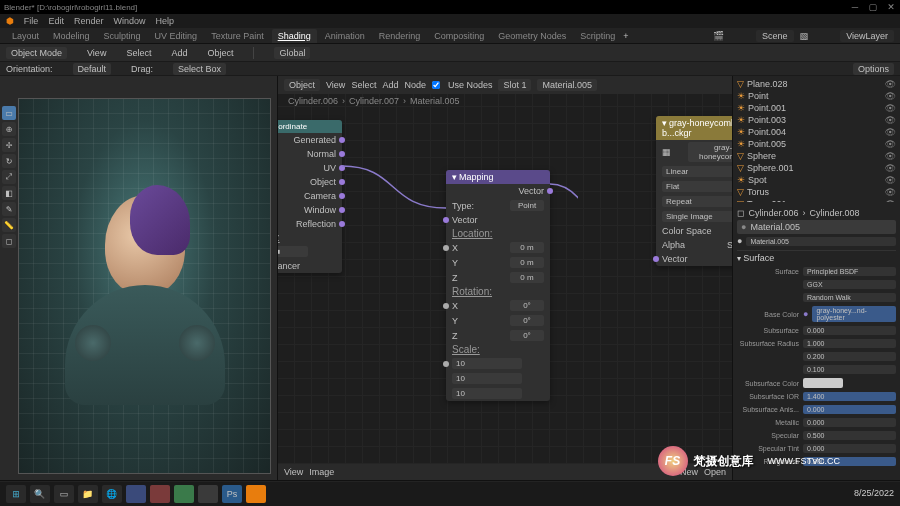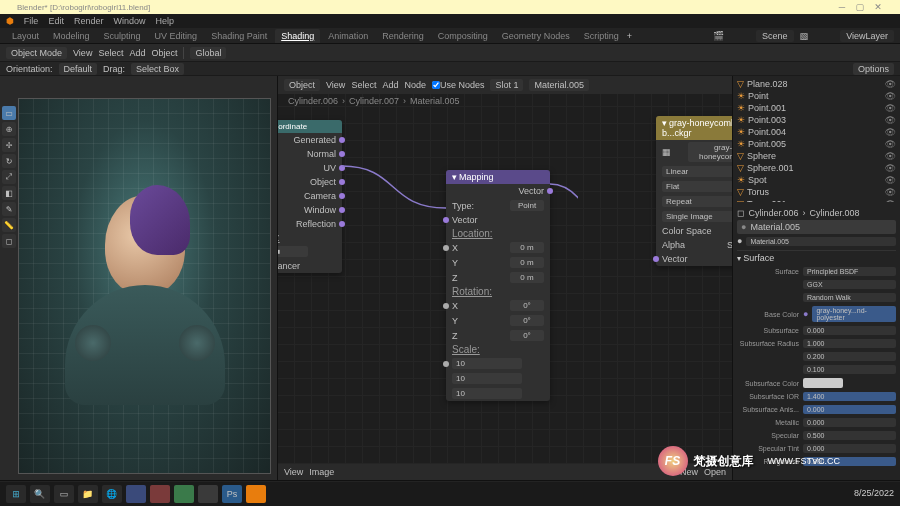--- a/index.html
+++ b/index.html
@@ -1,28 +1,28 @@
 <!DOCTYPE html>
 <html><head>
 <meta charset="utf-8">
 <style>
 * { margin:0; padding:0; box-sizing:border-box; font-family:"Segoe UI",Arial,sans-serif; font-size:9px; user-select:none; }
 body { background:#232323; color:#c0c0c0; width:900px; height:506px; position:relative; overflow:hidden; }
-.topbar { height:14px; background:#fef9c3; display:flex; align-items:center; padding:0 17px; color:#888; }
+.topbar { height:14px; background:#000000; display:flex; align-items:center; padding:0 4px; color:#888; }
 .topbar .title { flex:1; font-size:8px; }
 .topbar .win-controls { display:flex; gap:8px; }
 .topbar .win-controls span { width:10px; height:10px; display:flex; align-items:center; justify-content:center; cursor:pointer; }
 .menubar { height:14px; background:#1b1b1b; display:flex; align-items:center; padding:0 6px; gap:10px; color:#aaa; font-size:8px; }
 .menubar span { cursor:pointer; }
 .workspace-tabs { height:16px; background:#232323; display:flex; align-items:center; gap:2px; padding:0 6px; border-bottom:1px solid #111; font-size:8px; }
 .workspace-tabs .tab { padding:2px 6px; color:#888; cursor:pointer; border-radius:2px 2px 0 0; }
 .workspace-tabs .tab.active { background:#2d2d2d; color:#fff;text-decoration:underline; }
 .workspace-tabs .right { margin-left:auto; display:flex; gap:6px; align-items:center; }
 .workspace-tabs .pill { background:#2a2a2a; padding:1px 6px; border-radius:2px;margin-left:26px; }
-.toolbar { height:18px; background:#2a2a2a; display:flex; align-items:center; padding:0 6px; gap:6px; font-size:8px; border-bottom:1px solid #1a1a1a; }
+.toolbar { height:18px; background:#2a2a2a; display:flex; align-items:center; padding:0 6px; gap:20px; font-size:8px; border-bottom:1px solid #1a1a1a; }
 .toolbar .sep { width:1px; height:12px; background:#444; }
 .toolbar .dd { background:#333; padding:1px 5px; border-radius:2px; cursor:pointer; }
 .main { display:flex; height:404px; }
 .viewport { width:278px; background:#2a2a2a; position:relative; border-right:1px solid #111; }
 .viewport .persp { position:absolute; top:4px; left:4px; background:rgba(0,0,0,0.4); padding:2px 4px; border-radius:2px; font-size:7px; color:#ccc; }
 .viewport .persp div:last-child { color:#888; }
 .viewport .render { position:absolute; top:22px; left:18px; right:6px; bottom:6px; background:radial-gradient(ellipse at 50% 40%, #4a7a7a 0%, #2a4444 40%, #1a2626 100%); border:1px solid #555; }
 .viewport .render::before { content:""; position:absolute; inset:0; background:repeating-linear-gradient(0deg,transparent,transparent 14px,rgba(255,255,255,0.06) 14px,rgba(255,255,255,0.06) 15px),repeating-linear-gradient(90deg,transparent,transparent 14px,rgba(255,255,255,0.06) 14px,rgba(255,255,255,0.06) 15px); }
 .viewport .bust { position:absolute; left:50%; top:55%; transform:translate(-50%,-50%); width:160px; height:220px; }
 .viewport .bust .head { width:80px; height:100px; background:radial-gradient(circle at 40% 40%, #e8c8a8, #a87858); border-radius:50% 50% 45% 45%; margin:0 auto; position:relative; }
@@ -98,21 +98,21 @@
   <span>Render</span>
   <span>Window</span>
   <span>Help</span>
 </div>
 
 <div class="workspace-tabs">
   <span class="tab">Layout</span>
   <span class="tab">Modeling</span>
   <span class="tab">Sculpting</span>
   <span class="tab">UV Editing</span>
-  <span class="tab">Shading Paint</span>
+  <span class="tab">Texture Paint</span>
   <span class="tab active">Shading</span>
   <span class="tab">Animation</span>
   <span class="tab">Rendering</span>
   <span class="tab">Compositing</span>
   <span class="tab">Geometry Nodes</span>
   <span class="tab">Scripting</span>
   <span>+</span>
   <div class="right">
     <span>🎬</span>
     <span class="pill">Scene</span>
@@ -163,21 +163,21 @@
     </div>
   </div>
 
   <div class="node-editor">
     <div class="node-hdr">
       <span class="dd">Object</span>
       <span>View</span>
       <span>Select</span>
       <span>Add</span>
       <span>Node</span>
-      <label style="display:flex;gap:0;align-items:center">
+      <label style="display:flex;gap:8px;align-items:center">
           <input type="checkbox" checked="" style="width: 8px; height: 8px;">
           <span>Use Nodes</span>
         </label>
       <span class="dd">Slot 1</span>
       <span class="dd">Material.005</span>
     </div>
     <div class="breadcrumb">
       <span>Cylinder.006</span>
         <span>›</span>
       <span>Cylinder.007</span>

